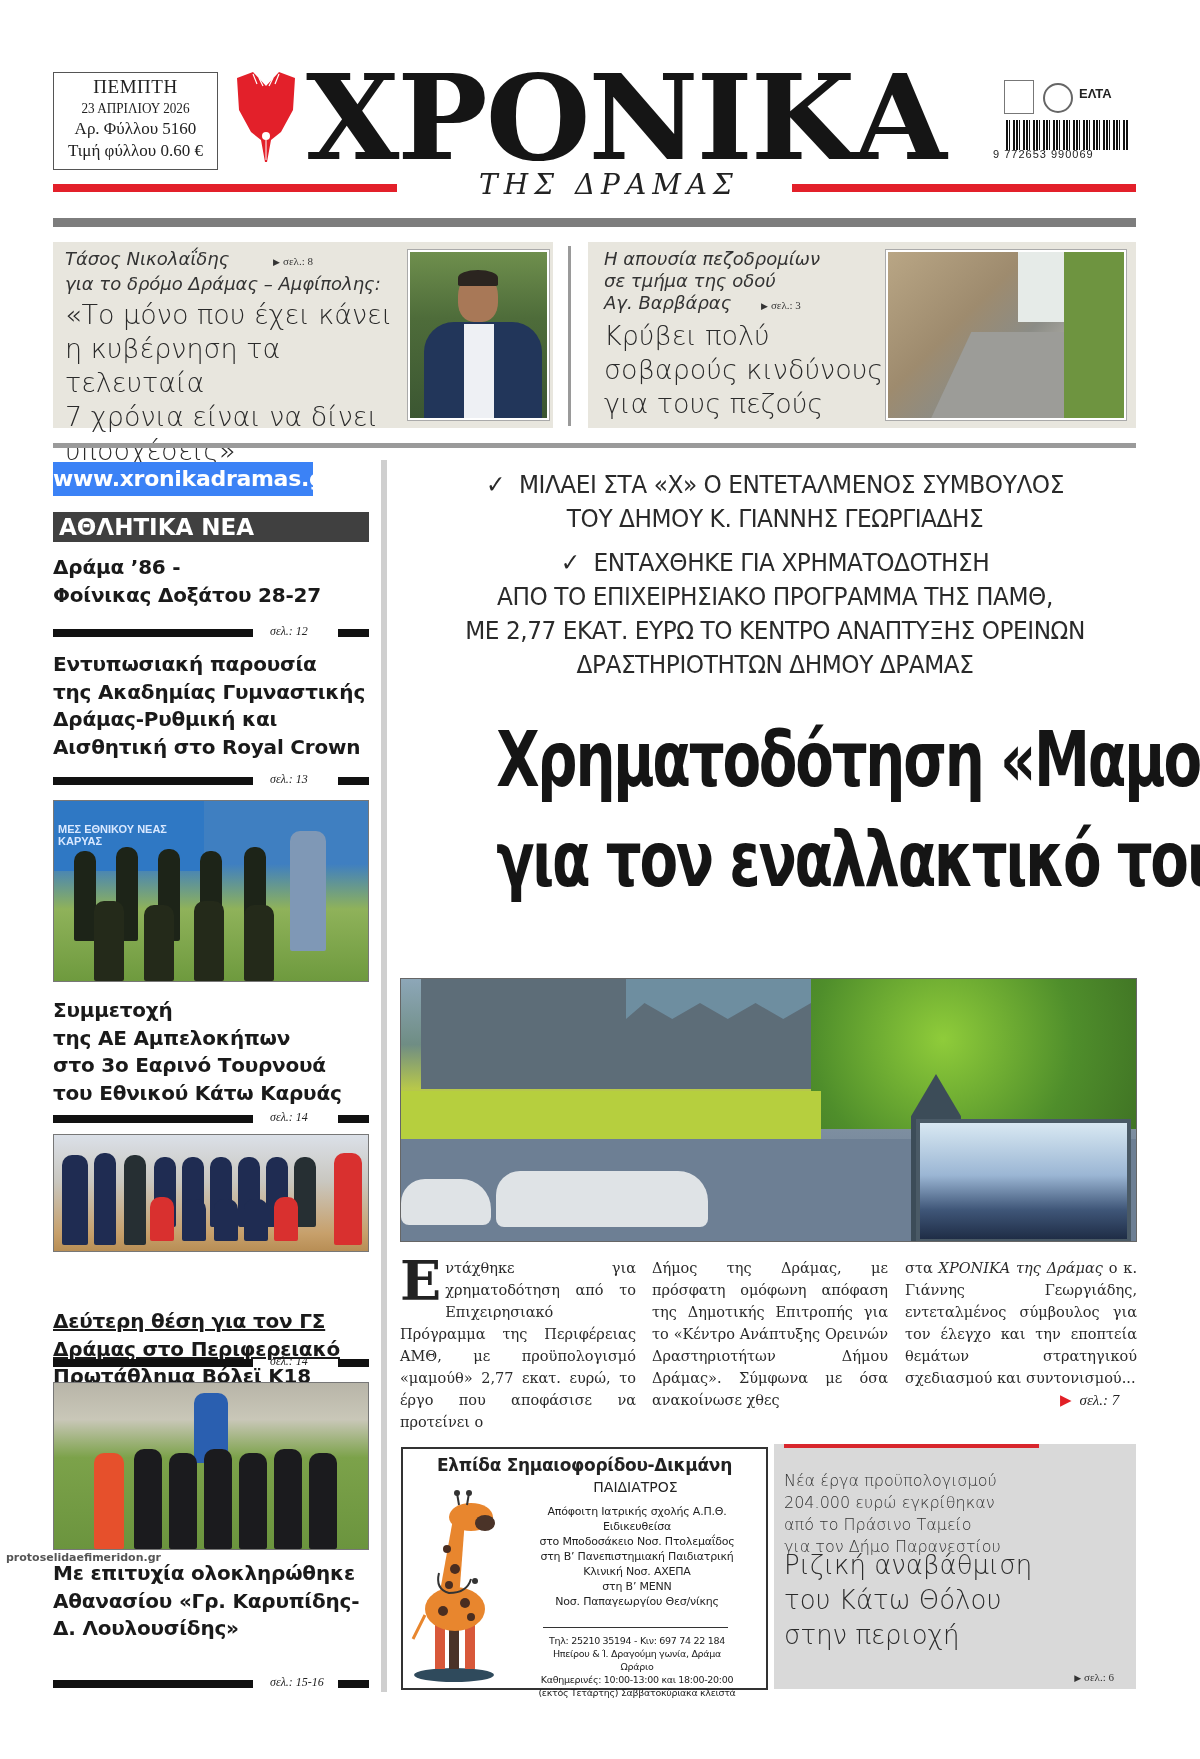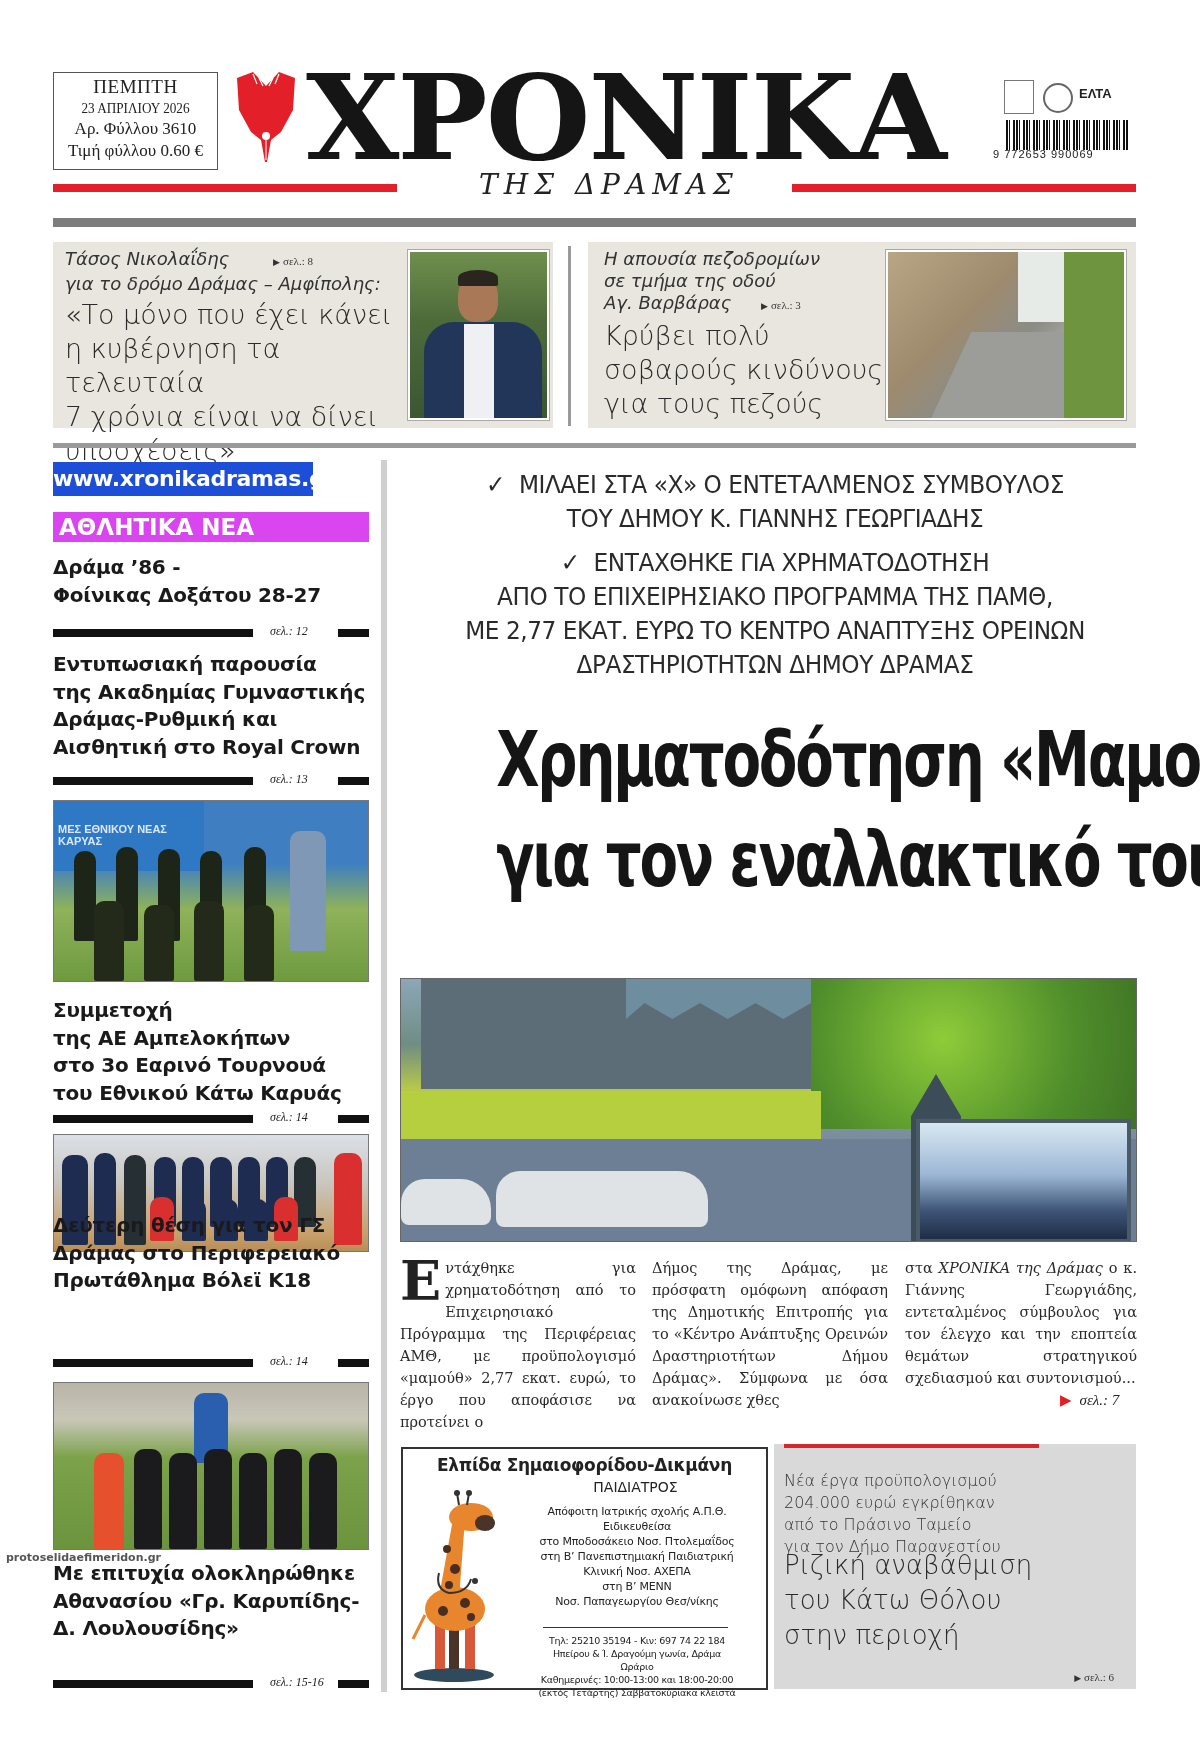--- a/index.html
+++ b/index.html
@@ -53,23 +53,23 @@
   .photo-street { left: 886px; top: 250px; width: 240px; height: 170px;
     background: linear-gradient(135deg, #b9a685 0%, #9e8b6e 35%, #8b8c86 55%, #bdbab2 75%, #8aa264 100%); }
   .photo-street .road { position: absolute; left: 60px; top: 80px; width: 160px; height: 100px; background: #9c9c98; transform: skewX(-25deg); }
   .photo-street .sky { position: absolute; left: 130px; top: 0; width: 60px; height: 70px; background: #e6ebe8; }
   .photo-street .tree { position: absolute; right: 0; top: 0; width: 60px; height: 170px; background: #6e9440; }
 
   .gray-bar-mid { left: 53px; top: 443px; width: 1083px; height: 5px; background: #9a9a9a; }
 
   
   .left-col-rule { left: 381px; top: 460px; width: 6px; height: 1232px; background: #cfcfcf; }
-  .url-banner { left: 53px; top: 462px; width: 260px; height: 34px; background: #1d4ed8; color: #fff; text-align: left;
+  .url-banner { left: 53px; top: 462px; width: 260px; height: 34px; background: #3b82f6; color: #fff; text-align: left;
     font-weight: bold; font-size: 22px; line-height: 34px; font-family: "DejaVu Sans", sans-serif; letter-spacing: -0.3px; }
-  .section-banner { left: 53px; top: 512px; width: 316px; height: 30px; background: #d946ef; color: #fff;
+  .section-banner { left: 53px; top: 512px; width: 316px; height: 30px; background: #404040; color: #fff;
     font-weight: bold; font-size: 23px; line-height: 30px; padding-left: 6px; font-family: "DejaVu Sans", sans-serif; }
   .sport-head { left: 53px; width: 325px; font-family: "DejaVu Sans", sans-serif; font-weight: bold; font-size: 20px; line-height: 27.5px; color: #1a1a1a; letter-spacing: -0.2px; }
   .sep { left: 53px; width: 316px; height: 10px; }
   .sep .bar1 { position: absolute; left: 0; top: 0; width: 200px; height: 8px; background: #111; }
   .sep .lbl { position: absolute; left: 217px; top: -5px; font-family: "Liberation Serif", serif; font-style: italic; font-size: 12px; color: #222; }
   .sep .bar2 { position: absolute; left: 285px; top: 0; width: 31px; height: 8px; background: #111; }
 
   .sport-photo { left: 53px; width: 316px; border: 1px solid #777; overflow: hidden; }
   .sp1 { top: 800px; height: 182px; background: linear-gradient(180deg, #3f7fc1 0%, #3f7fc1 35%, #8fb25a 60%, #6e9a3e 100%); }
   .sp2 { top: 1134px; height: 118px; background: linear-gradient(180deg, #dbe0e8 0%, #c9c7c0 40%, #c7a06b 85%, #b88e55 100%); }
@@ -124,21 +124,21 @@
   .br-teaser .kicker { position: absolute; left: 10px; top: 26px; width: 330px; font-family: "DejaVu Sans", sans-serif; font-size: 16px; line-height: 22px; color: #333; font-weight: 300; }
   .br-teaser .big { position: absolute; left: 10px; top: 104px; width: 340px; font-family: "DejaVu Sans", sans-serif; font-size: 26px; line-height: 35px; color: #2a2a2a; font-weight: 300; }
   .br-teaser .page-ref { position: absolute; right: 22px; bottom: 6px; }
 </style>
 </head>
 <body>
 
 <div class="abs issue-box">
   <div class="day">ΠΕΜΠΤΗ</div>
   <div class="date">23 ΑΠΡΙΛΙΟΥ 2026</div>
-  <div class="num">Αρ. Φύλλου 3610</div>
+  <div class="num">Αρ. Φύλλου 5160</div>
   <div class="price">Τιμή φύλλου 0.60 €</div>
 </div>
 
 <div class="abs logo-emblem">
   <svg width="66" height="92" viewBox="0 0 66 92">
     <path d="M4 8 L20 2 L33 16 L46 2 L62 8 L60 40 L48 62 L38 70 L34 92 L32 92 L28 70 L18 62 L6 40 Z" fill="#e3202a"></path>
     <path d="M20 4 L24 14 M26 8 L30 16 M40 8 L36 16 M46 4 L42 14" stroke="#fff" stroke-width="1.2"></path>
     <circle cx="33" cy="66" r="4" fill="#fff"></circle>
     <line x1="33" y1="70" x2="33" y2="90" stroke="#fff" stroke-width="1"></line>
   </svg>
@@ -267,21 +267,21 @@
   <div class="kid" style="left:212px;top:22px;height:70px;background:#1f2c52;"></div>
   <div class="kid" style="left:240px;top:22px;height:70px;background:#262f33;"></div>
   <div class="kid" style="left:280px;top:18px;height:92px;background:#d9302f;width:28px;"></div>
   <div class="kid" style="left:96px;top:62px;height:44px;background:#d9302f;width:24px;"></div>
   <div class="kid" style="left:128px;top:64px;height:42px;background:#1f2c52;width:24px;"></div>
   <div class="kid" style="left:160px;top:64px;height:42px;background:#1f2c52;width:24px;"></div>
   <div class="kid" style="left:190px;top:64px;height:42px;background:#1f2c52;width:24px;"></div>
   <div class="kid" style="left:220px;top:62px;height:44px;background:#d9302f;width:24px;"></div>
 </div>
 
-<div class="abs sport-head" style="top:1212px;">
+<div class="abs sport-head" style="top:1308px;text-decoration:underline;">
   <div>Δεύτερη θέση για τον ΓΣ</div>
   <div>Δράμας στο Περιφερειακό</div>
   <div>Πρωτάθλημα Βόλεϊ Κ18</div>
 </div>
 <div class="abs sep" style="top:1359px;">
   <div class="bar1"></div>
     <span class="lbl">σελ.: 14</span>
     <div class="bar2"></div>
 </div>
 

